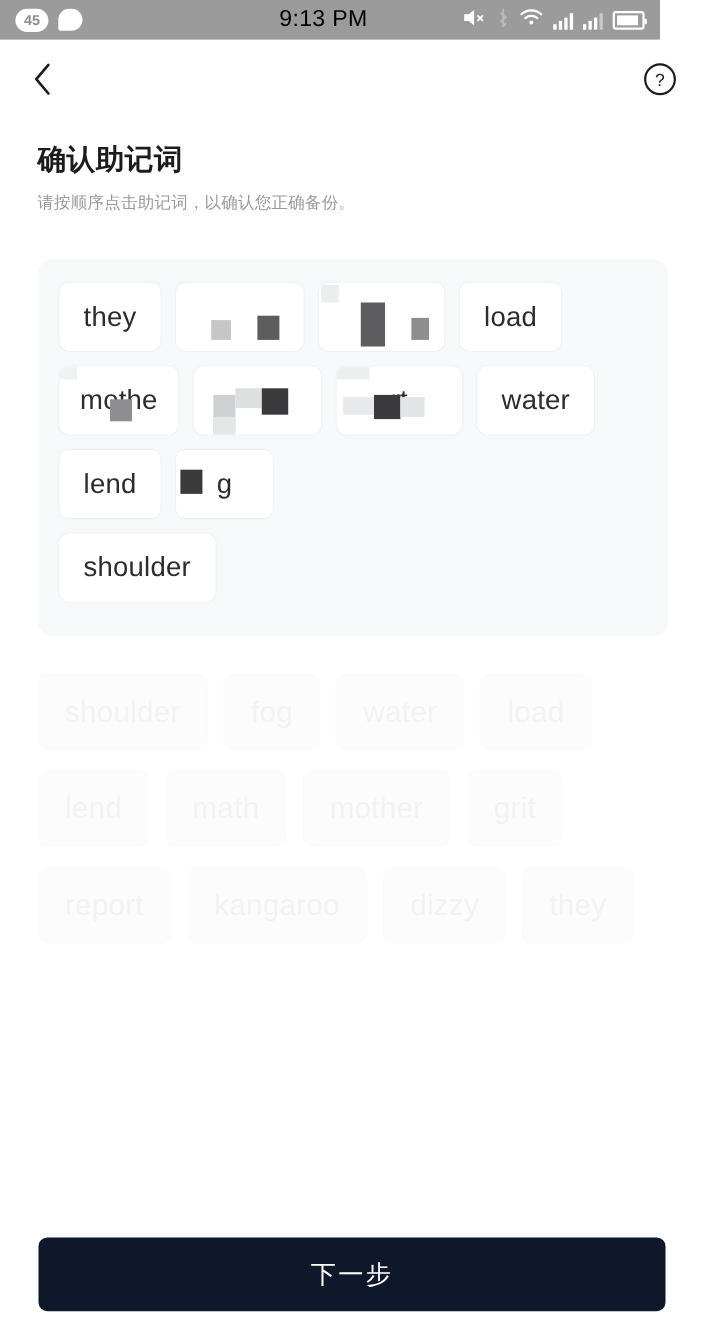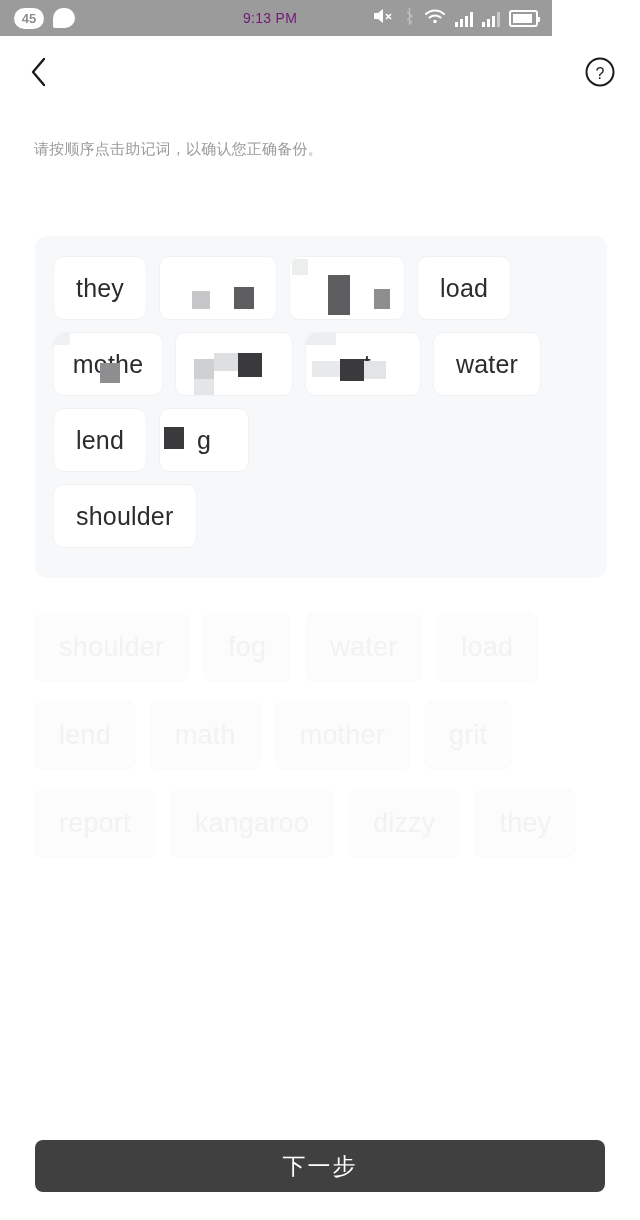--- a/index.html
+++ b/index.html
@@ -7,40 +7,40 @@
     width: 640px; height: 1220px;
     background: #ffffff;
     font-family: "Liberation Sans", sans-serif;
     overflow: hidden;
   }
   #app { position: relative; width: 640px; height: 1220px; background: #ffffff; }
 
   
   .statusbar {
     position: absolute; top: 0; left: 0;
-    width: 552px; height: 36px;
+    width: 600px; height: 36px;
     background: #9b9b9b;
     display: flex; align-items: center;
     padding: 0 14px;
   }
   .sb-left { display: flex; align-items: center; gap: 9px; }
   .sb-badge {
     min-width: 30px; height: 21px; border-radius: 11px;
     background: #ffffff; color: #8e8e8e;
     font-size: 13px; font-weight: bold;
     display: flex; align-items: center; justify-content: center;
     padding: 0 4px;
   }
   .sb-bubble {
     width: 22px; height: 20px; border-radius: 10px 10px 10px 2px;
     background: #ffffff;
   }
   .sb-center {
     position: absolute; left: 0; right: 12px; text-align: center;
-    color: #701a75; font-size: 14px; letter-spacing: .3px;
+    color: #000000; font-size: 21px; letter-spacing: .3px;
     pointer-events: none;
   }
   .sb-right {
     margin-left: auto; display: flex; align-items: center; gap: 9px;
     position: relative; z-index: 2;
   }
   .sb-icon { display: block; }
   .bars { display: flex; align-items: flex-end; gap: 2px; height: 17px; }
   .bars i { display: block; width: 3px; background: #ffffff; }
   .bars i:nth-child(1) { height: 5px; }
@@ -107,22 +107,22 @@
     background: #fcfcfd;
     display: flex; align-items: center; justify-content: center;
     padding: 0 24px;
     font-size: 27px; color: #f1f2f4; letter-spacing: .2px;
     white-space: nowrap;
   }
 
   
   .cta {
     position: absolute; left: 35px; bottom: 28px;
-    width: 570px; height: 52px;
-    background: #404040; border: none; border-radius: 8px;
+    width: 570px; height: 67px;
+    background: #0f172a; border: none; border-radius: 8px;
     color: #ffffff; font-size: 23px; letter-spacing: 2px;
     display: flex; align-items: center; justify-content: center;
     font-family: "Liberation Sans", sans-serif;
   }
 </style>
 </head>
 <body>
 
 <div id="app">
 
@@ -177,20 +177,21 @@
     </div>
     <div class="help-btn">
       <svg width="32" height="32" viewBox="0 0 32 32">
         <circle cx="16" cy="16" r="13.5" stroke="#1c1c1e" stroke-width="2" fill="none"></circle>
         <text x="16" y="22.5" text-anchor="middle" font-size="16" font-family="Liberation Sans, sans-serif" fill="#1c1c1e">?</text>
       </svg>
     </div>
   </div>
 
   <div class="heading-wrap">
+    <div class="page-title">确认助记词</div>
     <div class="page-subtitle">请按顺序点击助记词，以确认您正确备份。</div>
   </div>
 
   <div class="selected-panel">
     <div class="chip-rows" id="selected-rows">
         <div class="chip-row">
           <div class="chip">
             <span>they</span>
           </div>
           <div class="chip" style="width: 118px;">

